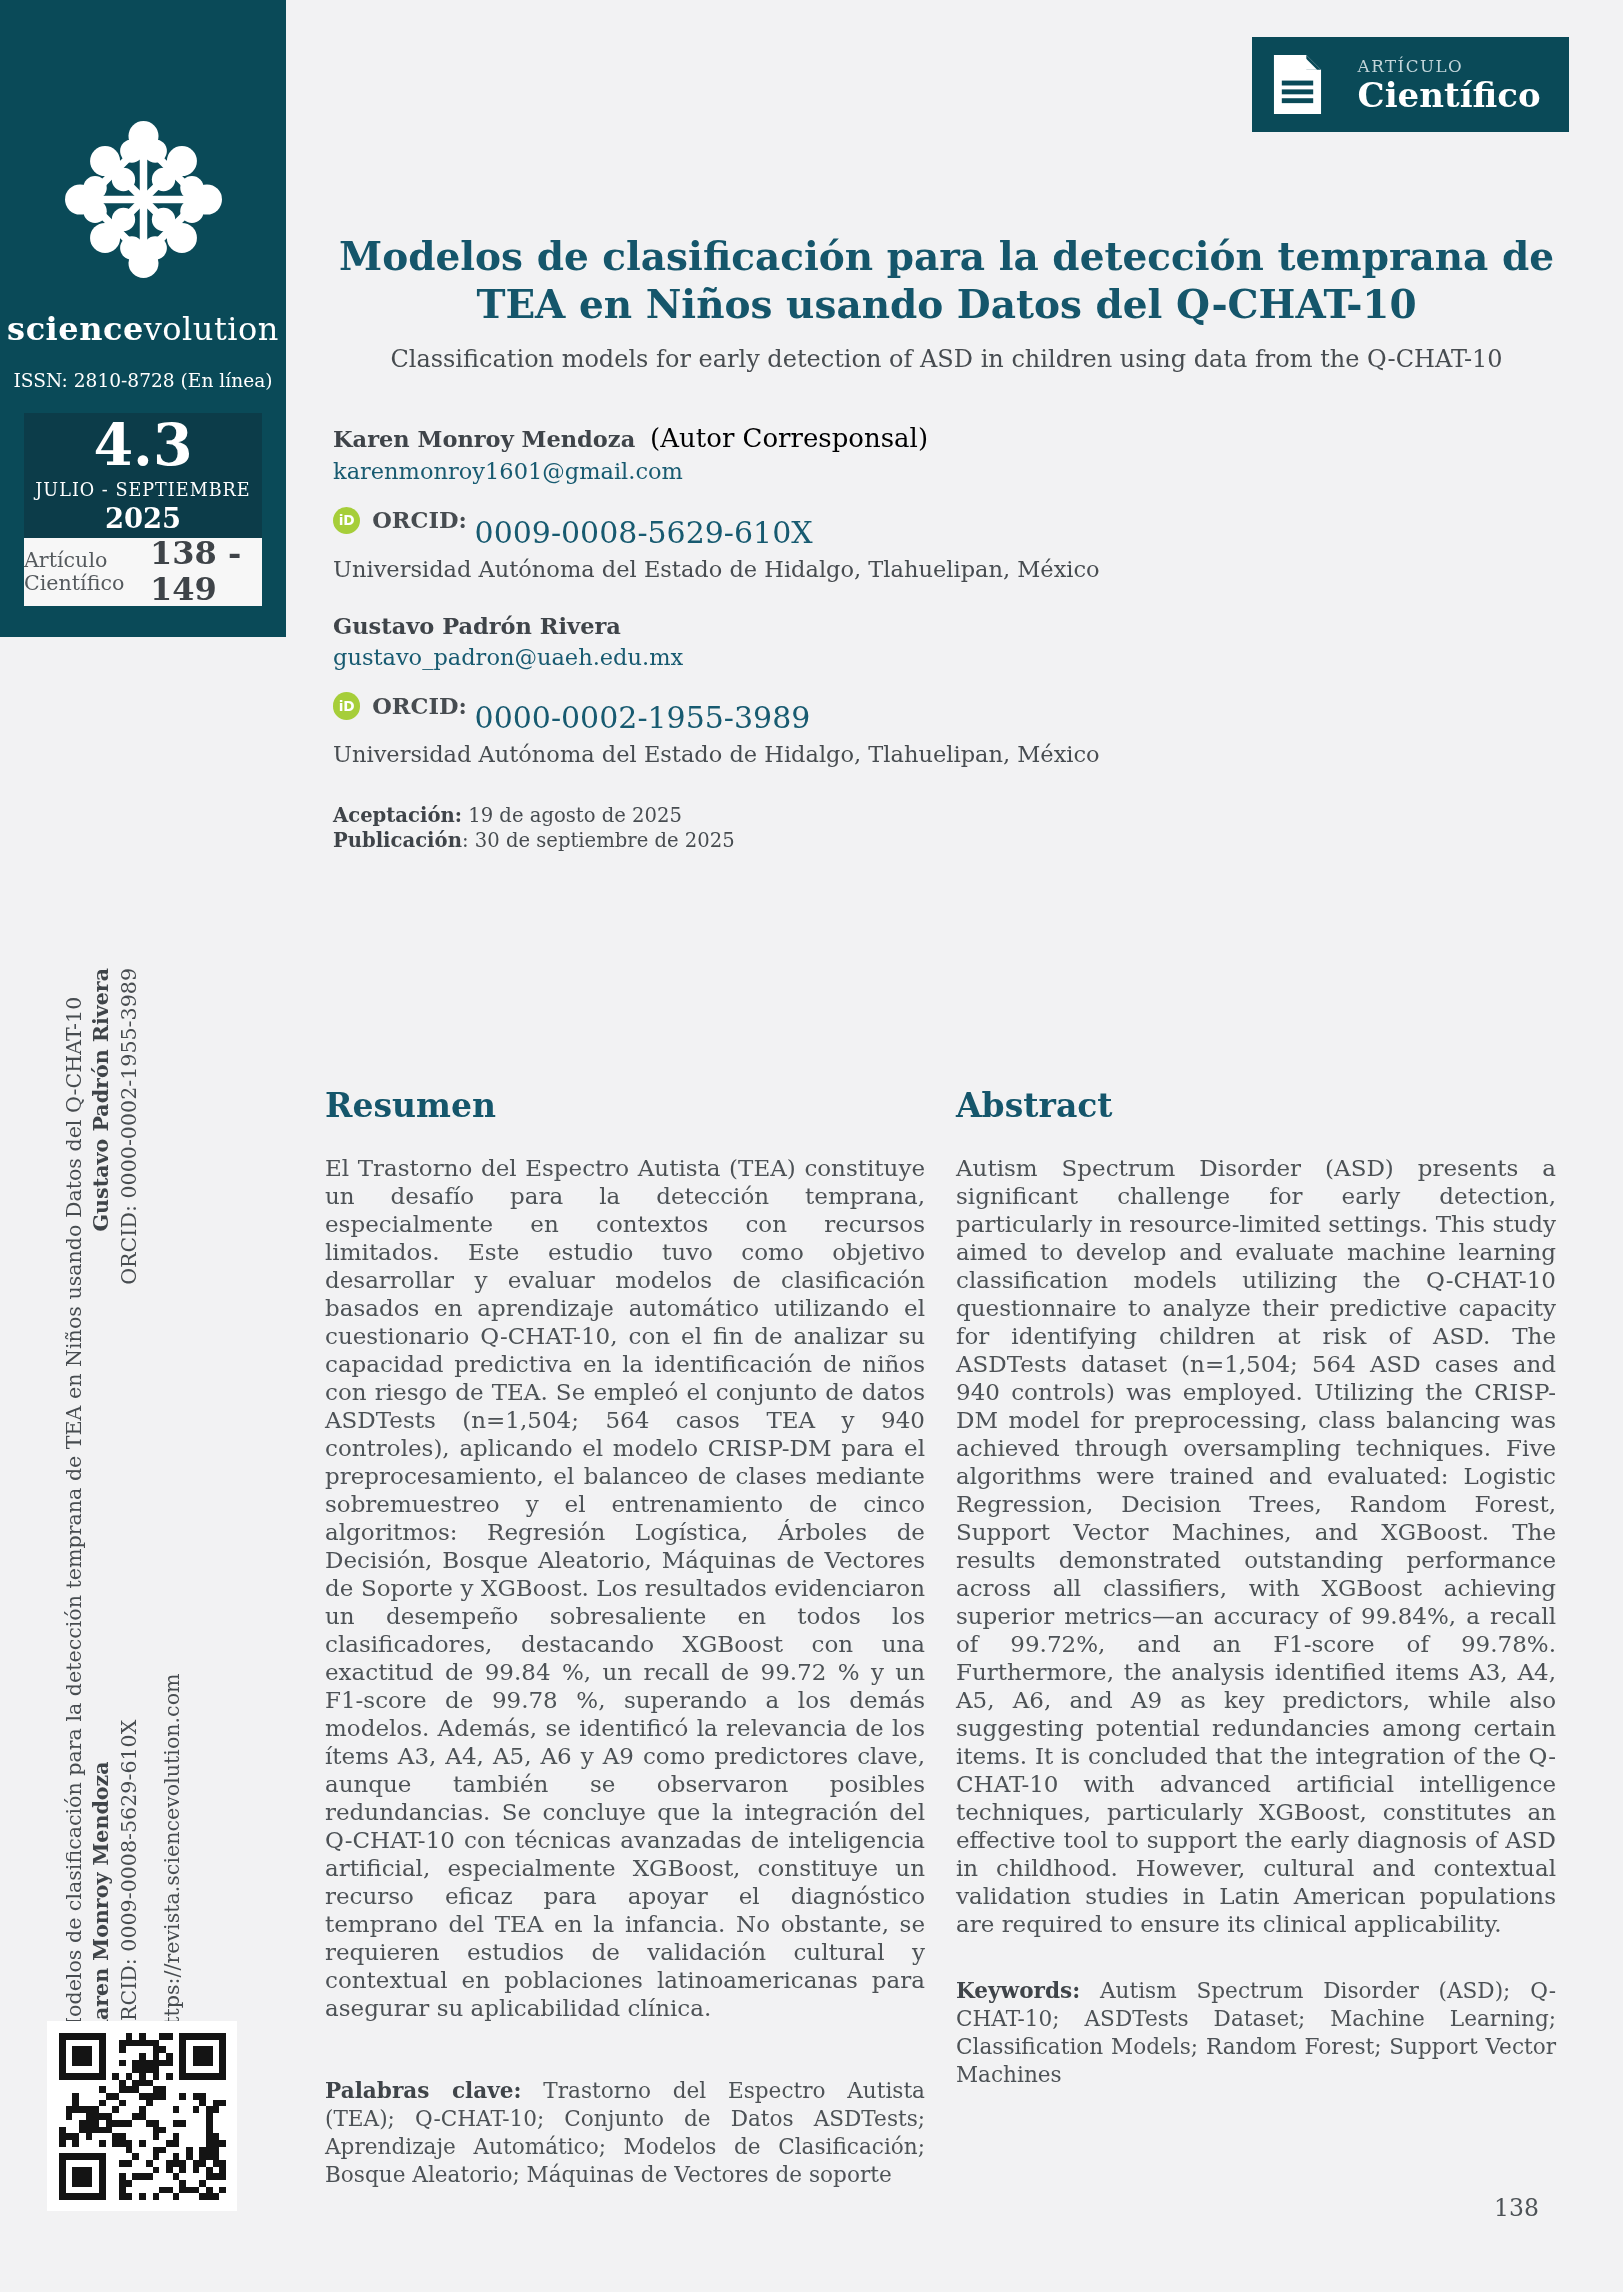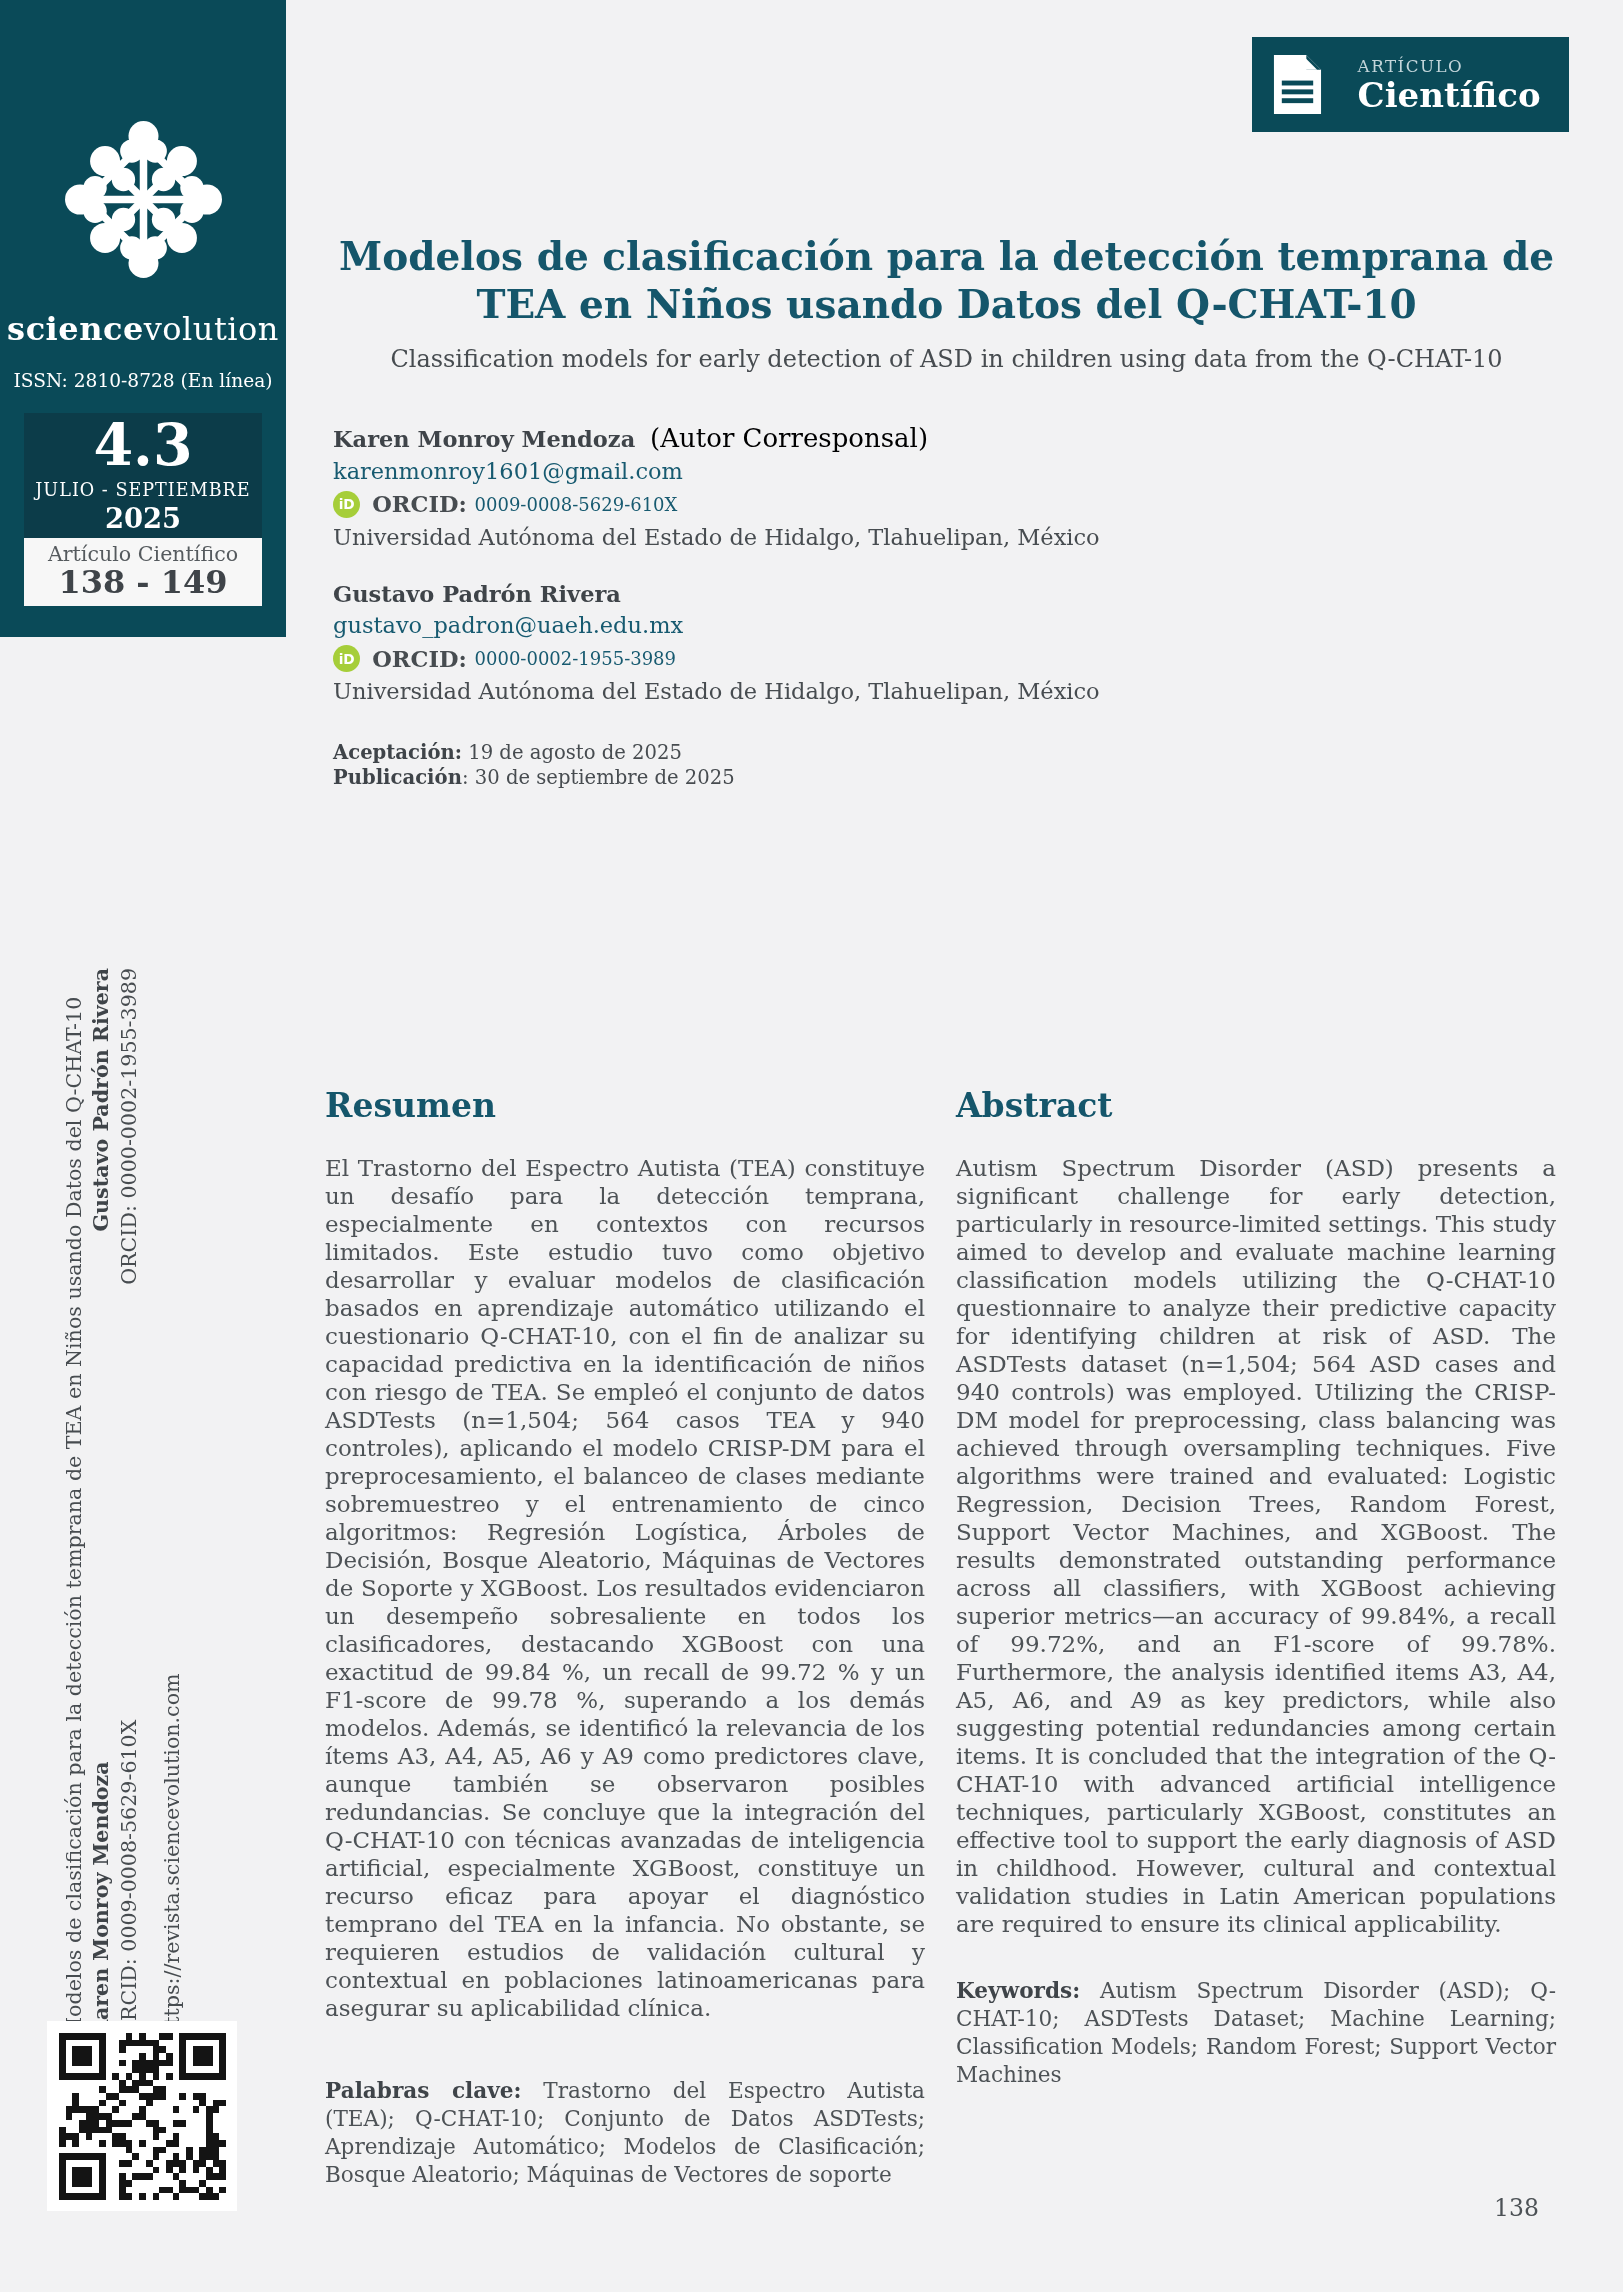--- a/index.html
+++ b/index.html
@@ -24,21 +24,21 @@
   .issn { margin-top:21.6px; font-size:18.6px; color:#fff; }
   .volbox {
     margin-top:21.6px; width:238px; height:125px; background:#0c3c49;
     display:flex; flex-direction:column; align-items:center; justify-content:center;
   }
   .volnum { font-size:57px; font-weight:700; line-height:1; }
   .volperiod { font-size:17.6px; margin-top:7.8px; letter-spacing:1px; }
   .volyear { font-size:27.4px; font-weight:700; margin-top:2px; }
   .pagebox {
     width:238px; height:68px; background:#f7f7f7; color:#4d5256;
-    display:flex; flex-direction:column; align-items:center; justify-content:center;
+    display:flex; align-items:center; justify-content:center;
   }
   .pagebox .ptype { font-size:20.6px; color:#555a5e; line-height:1.1; }
   .pagebox .prange { font-size:32px; font-weight:700; color:#3f4449; line-height:1.1; }
 
   
   .badge {
     position:absolute; left:1252px; top:37px; width:317px; height:95px;
     background:#0a4a58; display:flex; align-items:center;
   }
   .badge .doc { margin-left:19.6px; width:51px; height:63px; }
@@ -61,21 +61,21 @@
   .a-name { font-size:22.5px; font-weight:700; color:#3f4449; }
   .a-role { font-size:26px; font-weight:400; color:#000000; margin-left:9.8px; }
   .a-email { font-size:22.5px; color:#175a70; margin-top:4.9px; }
   .orcid-row { display:flex; align-items:center; margin-top:6.9px; }
   .orcid-badge {
     width:27.4px; height:27.4px; border-radius:50%; background:#a6ce39; color:#fff;
     font-size:13.7px; font-weight:700; display:flex; align-items:center; justify-content:center;
     font-family:"DejaVu Sans", sans-serif; flex:0 0 auto;
   }
   .orcid-label { font-size:22.5px; color:#474c50; margin-left:11.8px;font-weight:bold; }
-  .orcid-num { font-size:18px; color:#175a70; margin-left:7.8px; }
+  .orcid-num { font-size:30px; color:#175a70; margin-left:7.8px;margin-top:24px; }
   .a-affil { font-size:22.5px; color:#474c50; margin-top:5.9px; }
   .author-block + .author-block { margin-top:31px; }
   .dates { margin-top:37px; font-size:19.6px; color:#474c50; }
   .dates b { color:#3f4449; }
   .dates .row { line-height:1.25; }
 
   
   .cols { position:absolute; left:325px; top:1086px; width:1231px; display:flex; gap:31px; }
   .col { width:600px; }
   .col h2 { font-size:33px; font-weight:700; color:#15566b; margin-bottom:29px; }

